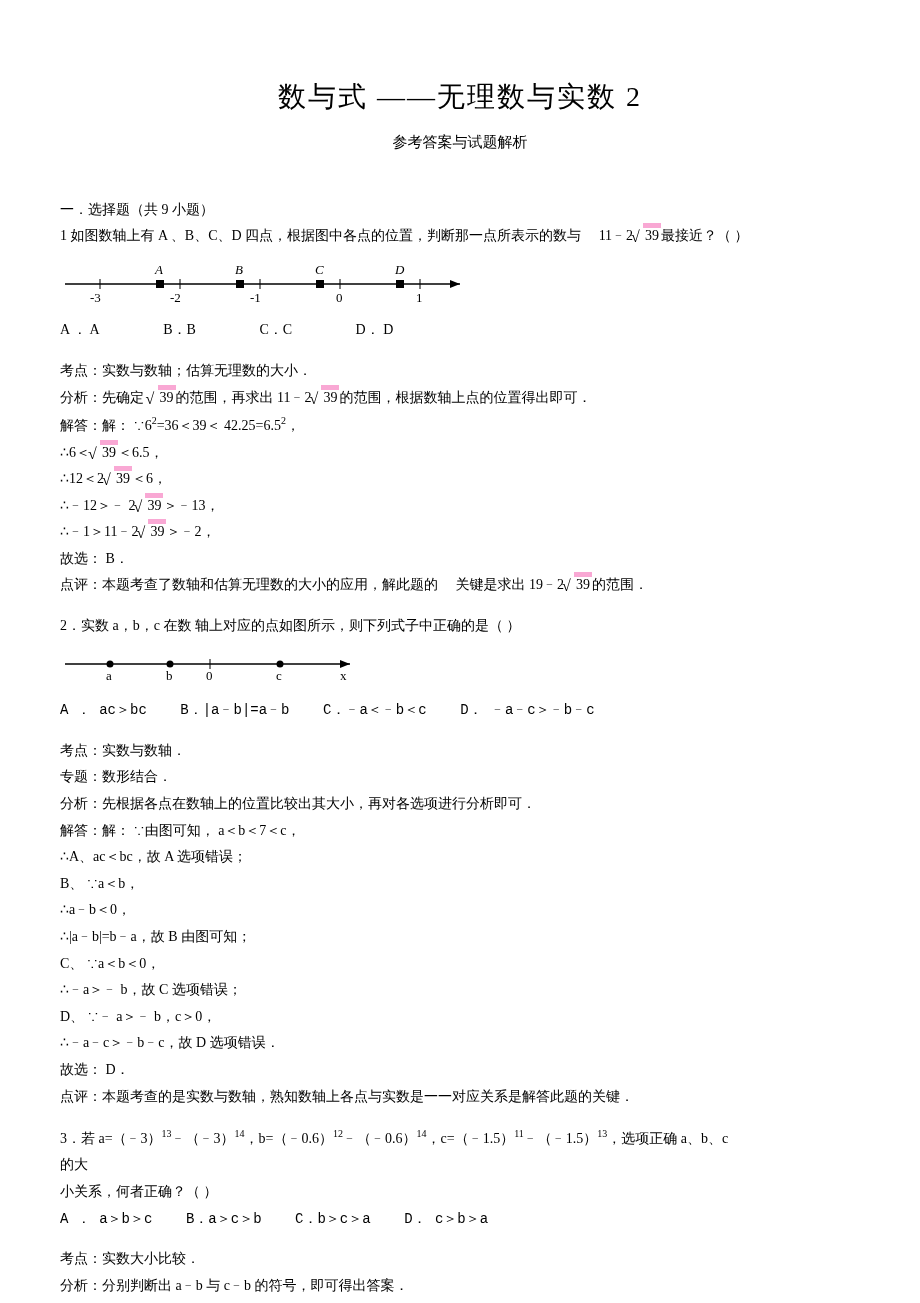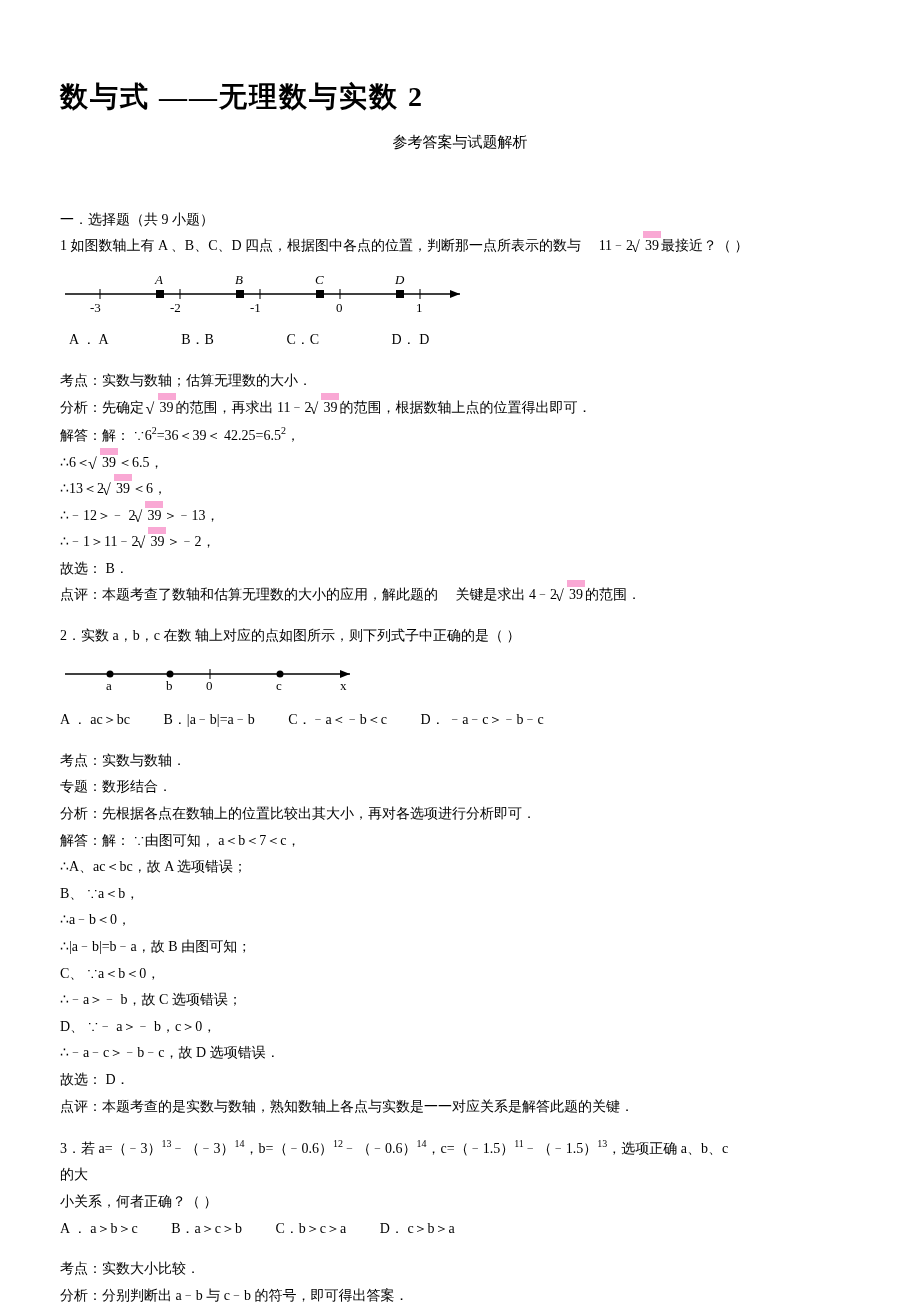--- a/index.html
+++ b/index.html
@@ -9,57 +9,57 @@
     background: #fff;
     width: 920px;
     margin: 0;
     padding: 50px 60px;
     box-sizing: border-box;
     line-height: 1.9;
   }
   h1 {
     font-family: "SimSun", "宋体", serif;
     font-size: 28px;
-    font-weight: bold;
-    text-align: left;
+    font-weight: normal;
+    text-align: center;
     margin: 20px 0 5px 0;
     letter-spacing: 2px;
   }
   .subtitle {
     text-align: center;
     font-size: 15px;
-    margin-bottom: 50px;
+    margin-bottom: 40px;
   }
   .sqrt {
     display: inline-block;
     position: relative;
     padding-left: 10px;
   }
   .sqrt::before {
     content: "√";
     position: absolute;
     left: -2px;
     top: -1px;
     font-size: 16px;
   }
   .sqrt-inner {
-    border-top: 7px solid #f9a8d4;
+    border-top: 5px solid #f9a8d4;
     padding: 0 2px;
   }
   .numline {
     margin: 4px 0;
   }
   .opt-row span.opt {
     display: inline-block;
     margin-right: 60px;
-    margin-left: 9px;
   }
   .q2-opt span.opt {
     display: inline-block;
     margin-right: 30px;
+    font-family: Liberation Mono, monospace;
   }
   sup { font-size: 10px; }
   .gap { height: 14px; }
   svg text {
     font-family: "SimSun", serif;
     font-size: 13px;
   }
 </style>
 </head>
 <body>
@@ -111,26 +111,26 @@
 <div class="gap"></div>
 
 <div>考点：实数与数轴；估算无理数的大小．</div>
 <div>
   <span>分析：先确定 </span><span class="sqrt"><span class="sqrt-inner">39</span></span><span>的范围，再求出  11﹣2</span><span class="sqrt"><span class="sqrt-inner">39</span></span><span>的范围，根据数轴上点的位置得出即可．</span>
 </div>
 <div>
   <span>解答：解：  ∵6</span><sup>2</sup><span>=36＜39＜ 42.25=6.5</span><sup>2</sup><span>，</span>
 </div>
 <div><span>∴6＜</span><span class="sqrt"><span class="sqrt-inner">39</span></span><span>＜6.5，</span></div>
-<div><span>∴13＜2</span><span class="sqrt"><span class="sqrt-inner">39</span></span><span>＜6，</span></div>
+<div><span>∴12＜2</span><span class="sqrt"><span class="sqrt-inner">39</span></span><span>＜6，</span></div>
 <div><span>∴﹣12＞﹣ 2</span><span class="sqrt"><span class="sqrt-inner">39</span></span><span>＞﹣13，</span></div>
 <div><span>∴﹣1＞11﹣2</span><span class="sqrt"><span class="sqrt-inner">39</span></span><span>＞﹣2，</span></div>
 <div>故选：  B．</div>
 <div>
-  <span>点评：本题考查了数轴和估算无理数的大小的应用，解此题的</span>&nbsp;&nbsp;&nbsp;&nbsp;&nbsp;<span>关键是求出  4﹣2</span><span class="sqrt"><span class="sqrt-inner">39</span></span><span>的范围．</span>
+  <span>点评：本题考查了数轴和估算无理数的大小的应用，解此题的</span>&nbsp;&nbsp;&nbsp;&nbsp;&nbsp;<span>关键是求出  19﹣2</span><span class="sqrt"><span class="sqrt-inner">39</span></span><span>的范围．</span>
 </div>
 
 <div class="gap"></div>
 
 <div>2．实数  a，b，c 在数 轴上对应的点如图所示，则下列式子中正确的是（            ）</div>
 <div class="numline">
 <svg width="310" height="40" viewBox="0 0 310 40">
   <line x1="5" y1="20" x2="290" y2="20" stroke="#000" stroke-width="1.5"></line>
   <polygon points="290,20 280,16 280,24" fill="#000"></polygon>
   <circle cx="50" cy="20" r="3.5" fill="#000"></circle>

